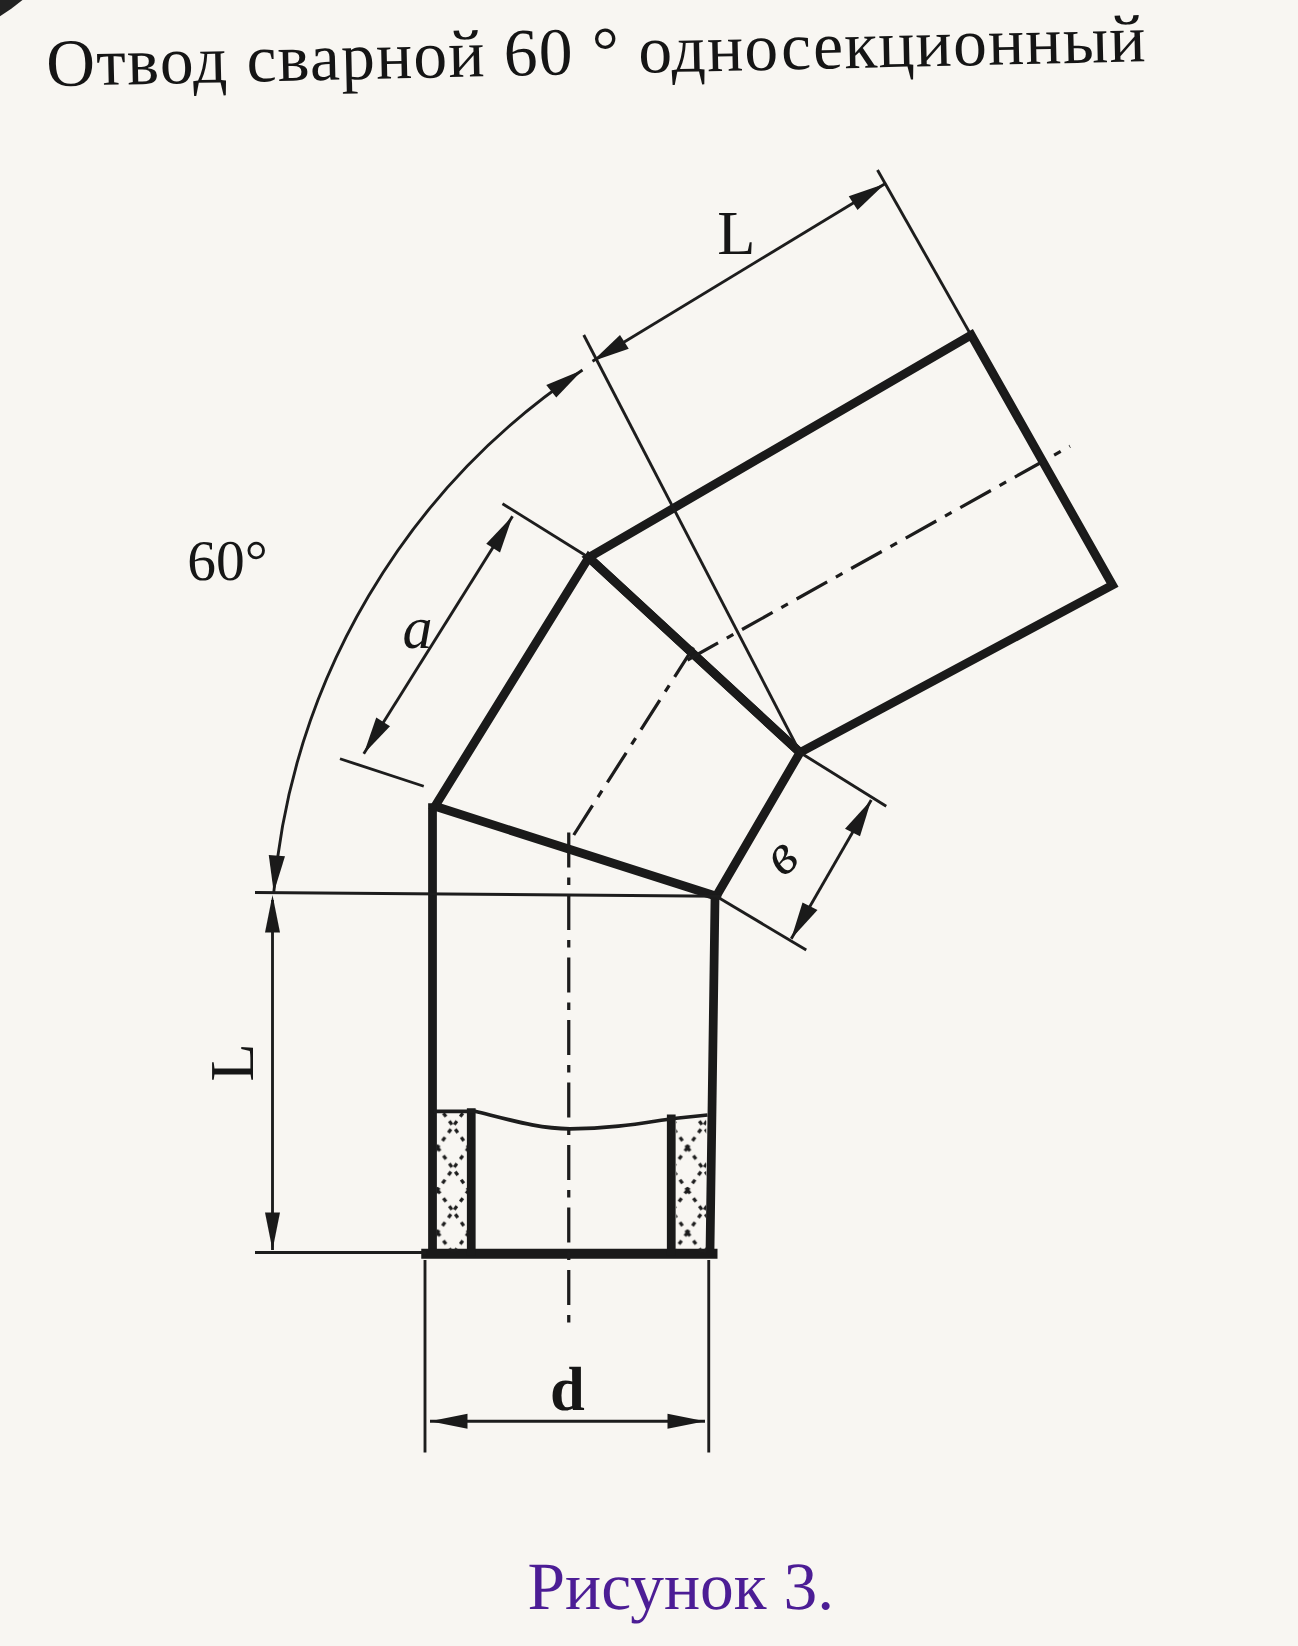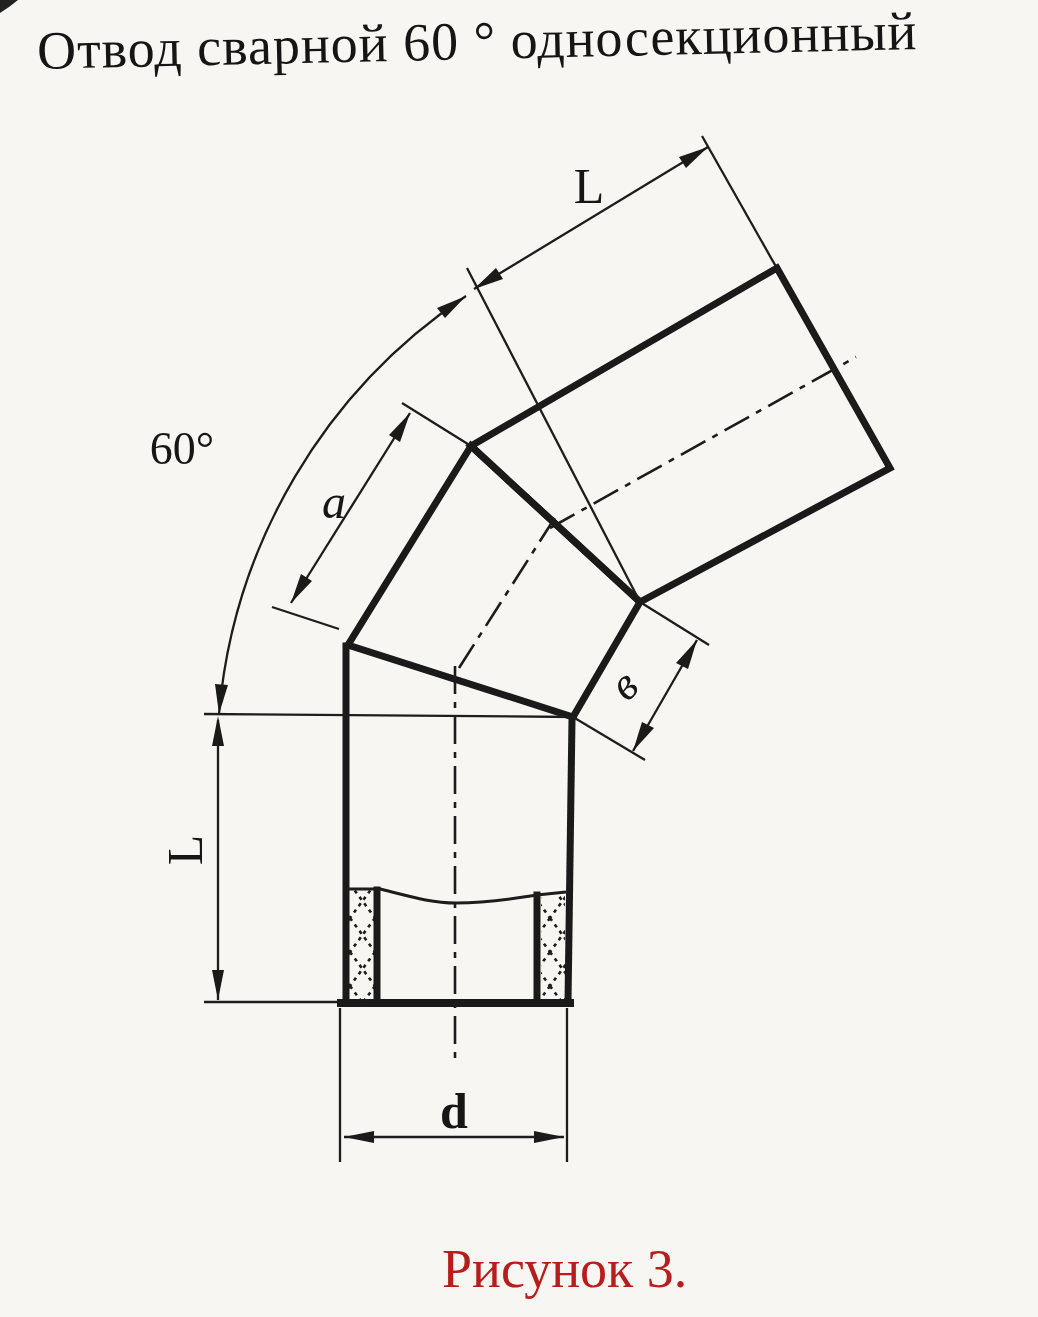--- a/index.html
+++ b/index.html
@@ -9,22 +9,22 @@
     font-family:"Liberation Serif","DejaVu Serif",serif;
     color:#1a1a1a;
   }
   .title{
     position:absolute;left:37px;top:20px;width:960px;
     font-size:54px;letter-spacing:1px;white-space:nowrap;
     transform:rotate(-1.3deg);transform-origin:left center;
     color:#151515;
   }
   .caption{
-    position:absolute;left:442px;top:1238px;
-    font-size:54px;color:#b91c1c;white-space:nowrap;
+    position:absolute;left:422px;top:1238px;
+    font-size:54px;color:#4c1d95;white-space:nowrap;
   }
   svg.drawing{position:absolute;left:0;top:0;}
   .ink-thick{stroke:#1a1a1a;stroke-width:7;fill:none;stroke-linecap:square;stroke-linejoin:miter;}
   .ink-bottom{stroke:#1a1a1a;stroke-width:8;fill:none;stroke-linecap:square;}
   .ink-thin{stroke:#1d1d1d;stroke-width:2.3;fill:none;stroke-linecap:butt;}
   .ink-wavy{stroke:#1d1d1d;stroke-width:3;fill:none;}
   .centerline{stroke:#1c1c1c;stroke-width:2.6;fill:none;stroke-dasharray:28 8 6 8;}
   .arrow{fill:#1a1a1a;stroke:none;}
   .dimtext{fill:#161616;font-family:"Liberation Serif","DejaVu Serif",serif;}
 </style>

